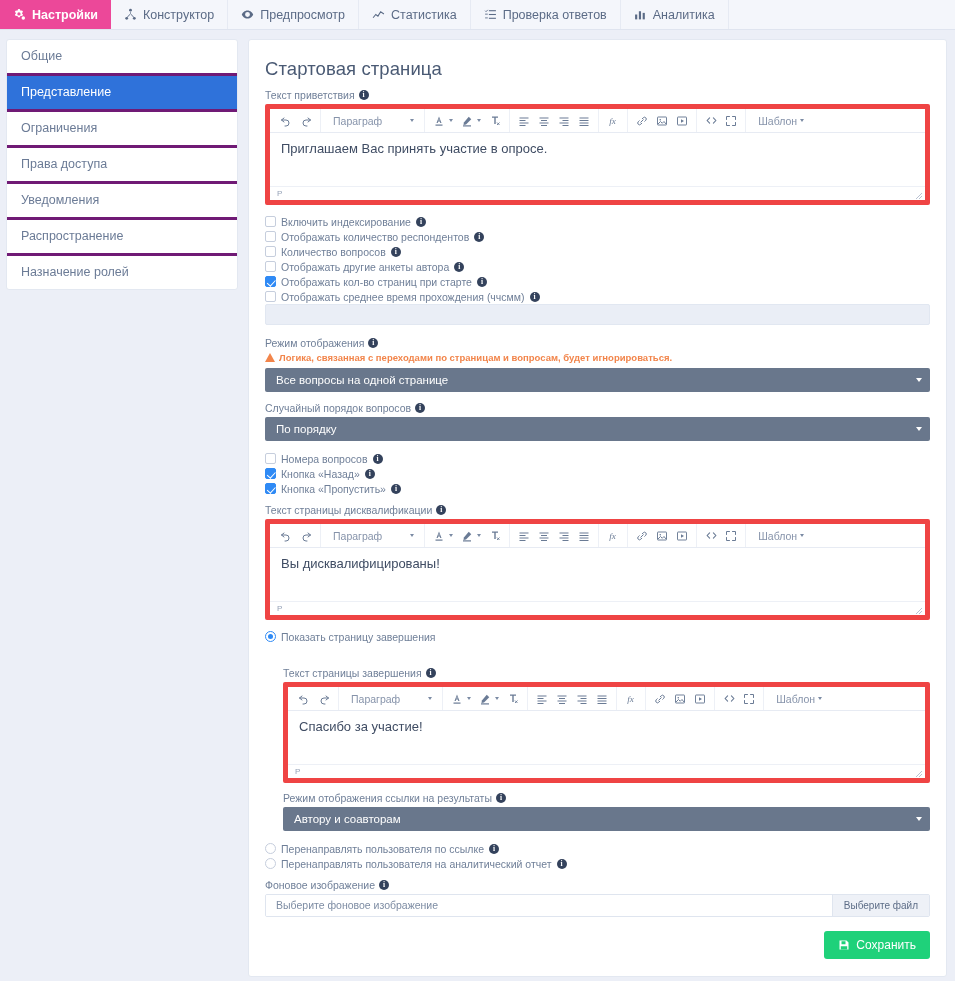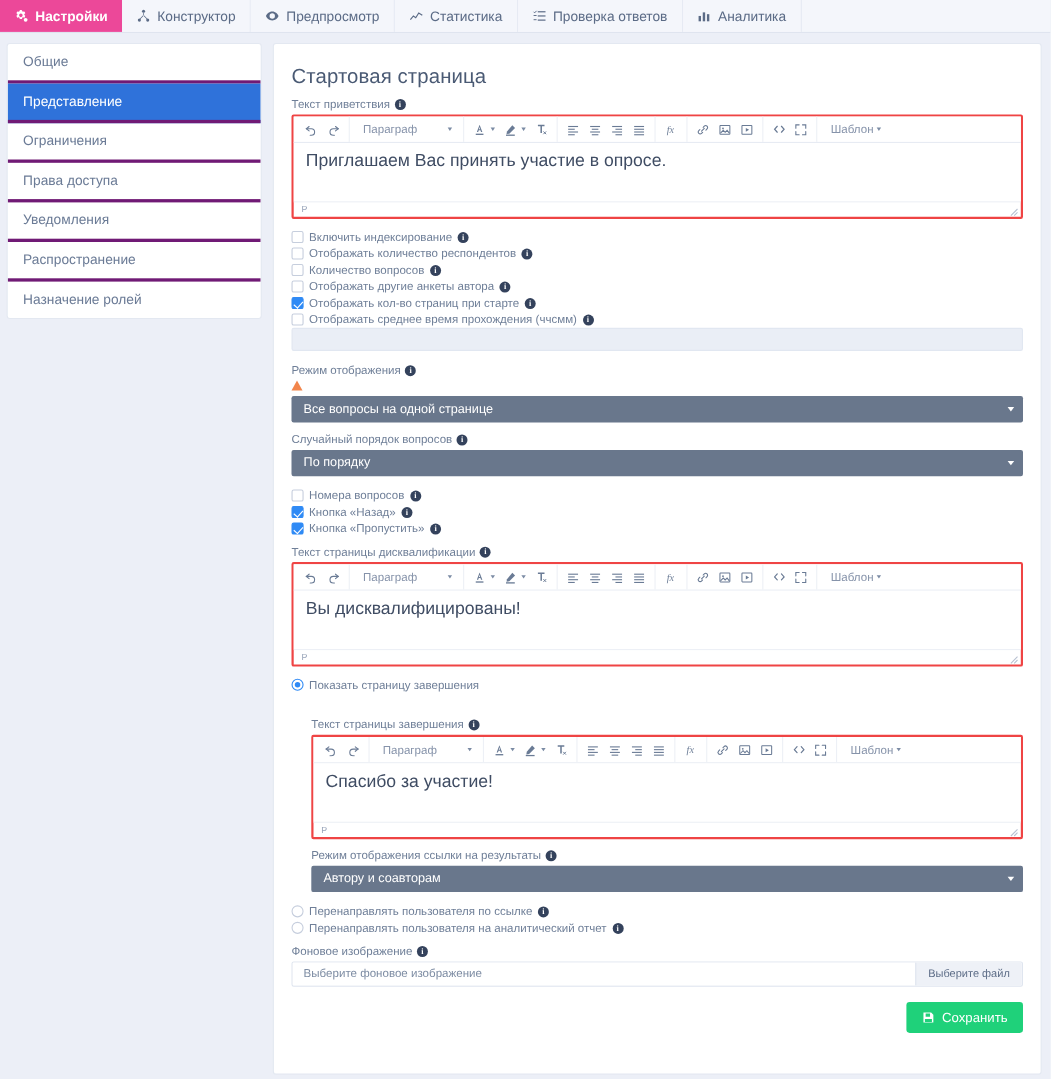--- a/index.html
+++ b/index.html
@@ -113,21 +113,21 @@
     font-weight: bold;
     line-height: 10px;
     text-align: center;
     display: inline-block;
     font-family: "Liberation Serif", serif;
     flex: none;
   }
 
   
   .editor {
-    border: 2px solid #ef4444;
+    border: 5px solid #ef4444;
     border-radius: 2px;
     background: #ffffff;
     margin-bottom: 9px;
   }
   .editor-toolbar {
     display: flex;
     align-items: center;
     height: 24px;
     border-bottom: 1px solid #e7ebf3;
     background: #ffffff;
@@ -165,21 +165,21 @@
     display: inline-block;
   }
   .caret-sm {
     border-left: 2.5px solid transparent;
     border-right: 2.5px solid transparent;
     border-top: 3.5px solid #7b8ba4;
   }
   .editor-body {
     min-height: 53px;
     padding: 8px 11px;
-    font-size: 16px;
+    font-size: 13px;
     color: #3f4c63;
     background: #ffffff;
   }
   .editor-status {
     border-top: 1px solid #edf0f6;
     height: 14px;
     padding: 0 7px;
     font-size: 8px;
     color: #97a3b8;
     line-height: 14px;
@@ -608,20 +608,21 @@
 
     <div class="disabled-input"></div>
 
     <div class="field-label">
       <span>Режим отображения</span>
       <span class="info">i</span>
     </div>
 
     <div class="warn">
       <span class="tri-ic"></span>
+      <span>Логика, связанная с переходами по страницам и вопросам, будет игнорироваться.</span>
     </div>
 
     <div class="dark-select">
       <span>Все вопросы на одной странице</span>
       <i class="tri"></i>
     </div>
 
     <div class="field-label">
       <span>Случайный порядок вопросов</span>
       <span class="info">i</span>

